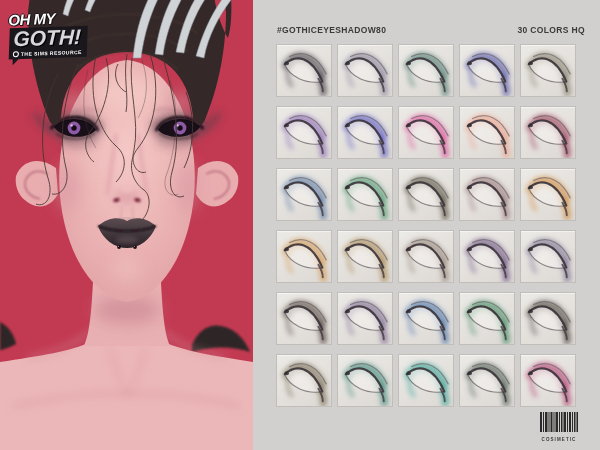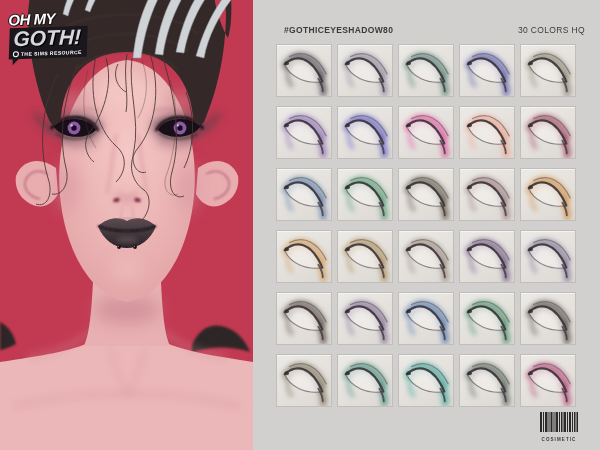--- a/index.html
+++ b/index.html
@@ -32,24 +32,24 @@
   .logo-line2{
     font-size:21px;font-weight:bold;font-style:italic;color:#d9d7db;line-height:22px;
     letter-spacing:0;text-shadow:1.2px 1.2px 0 #000000,-0.6px -0.6px 0 #2c272e;white-space:nowrap;
   }
   .logo-tagline{display:flex;align-items:center;gap:2px;margin-top:1px;}
   .tsr-icon{width:4px;height:4px;border:1px solid #ffffff;border-radius:50%;flex:0 0 auto;}
   .logo-tagline-text{font-size:5px;font-weight:bold;color:#ffffff;letter-spacing:.45px;white-space:nowrap;}
   
   .panel-header-tag{
     position:absolute;left:277px;top:25px;font-size:8.5px;font-weight:bold;
-    letter-spacing:.35px;color:var(--header-text,#3d3937);margin-left:7px;
+    letter-spacing:.35px;color:var(--header-text,#3d3937);
   }
   .panel-header-quality{
-    position:absolute;right:15px;top:25px;font-size:8.5px;font-weight:normal;
+    position:absolute;right:15px;top:25px;font-size:8.5px;font-weight:bold;
     letter-spacing:.35px;color:var(--header-text,#3d3937);
   }
   .grid{
     position:absolute;left:276px;top:44px;
     display:grid;grid-template-columns:repeat(5,56px);grid-auto-rows:53px;
     column-gap:5px;row-gap:9px;
   }
   .swatch{
     position:relative;width:56px;height:53px;box-sizing:border-box;
     border:1px solid var(--swatch-border,#c1beba);

